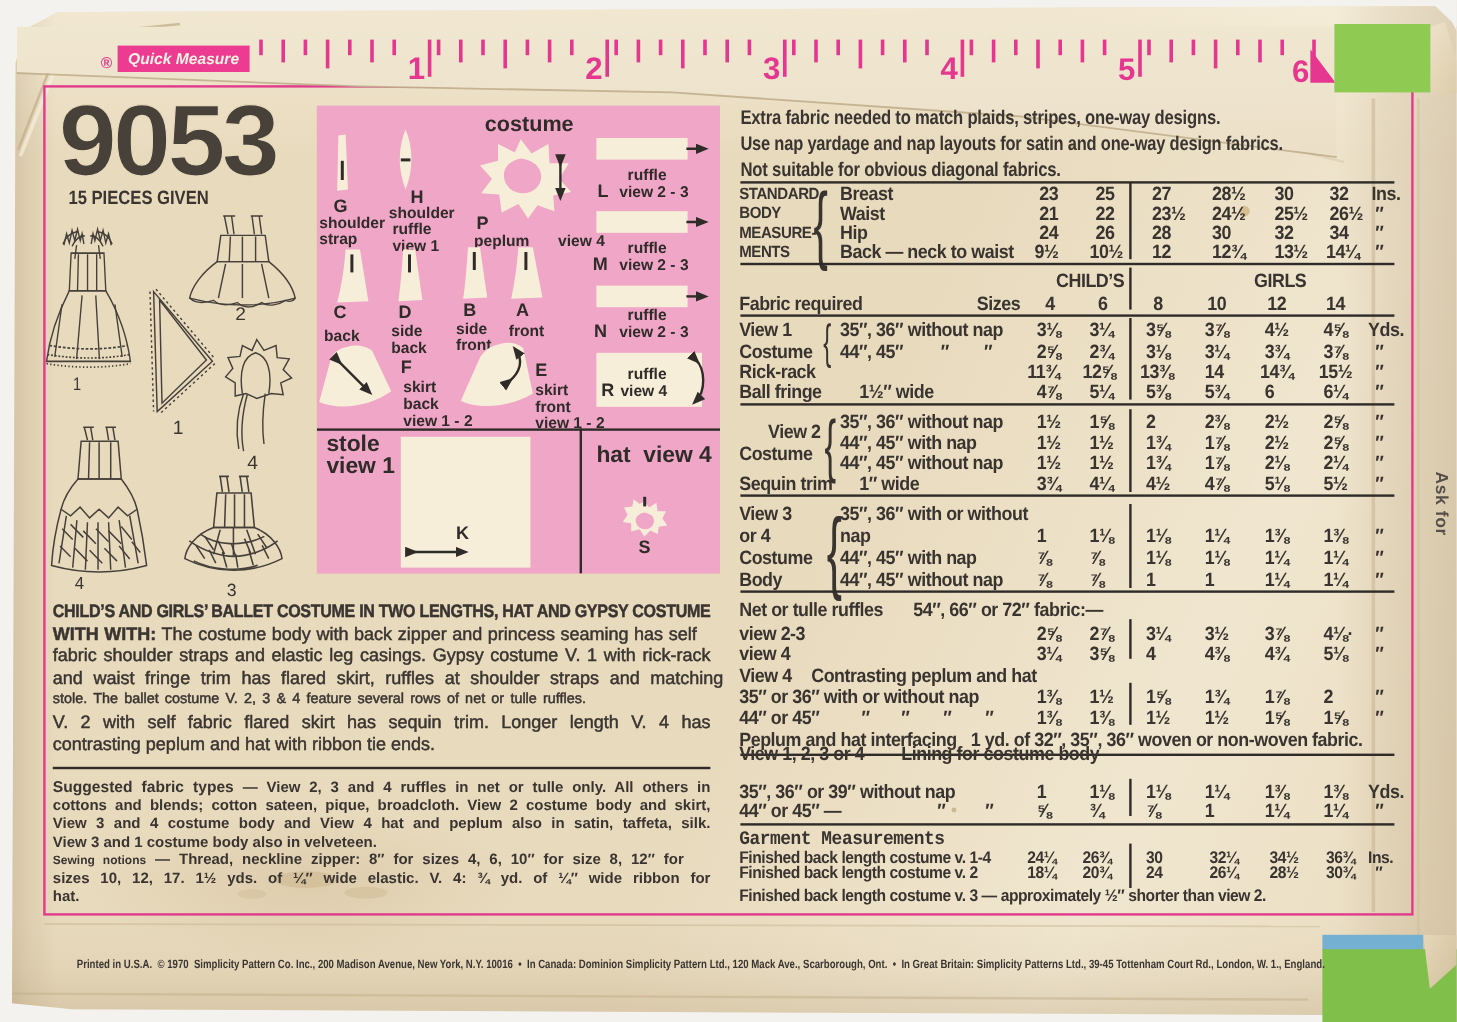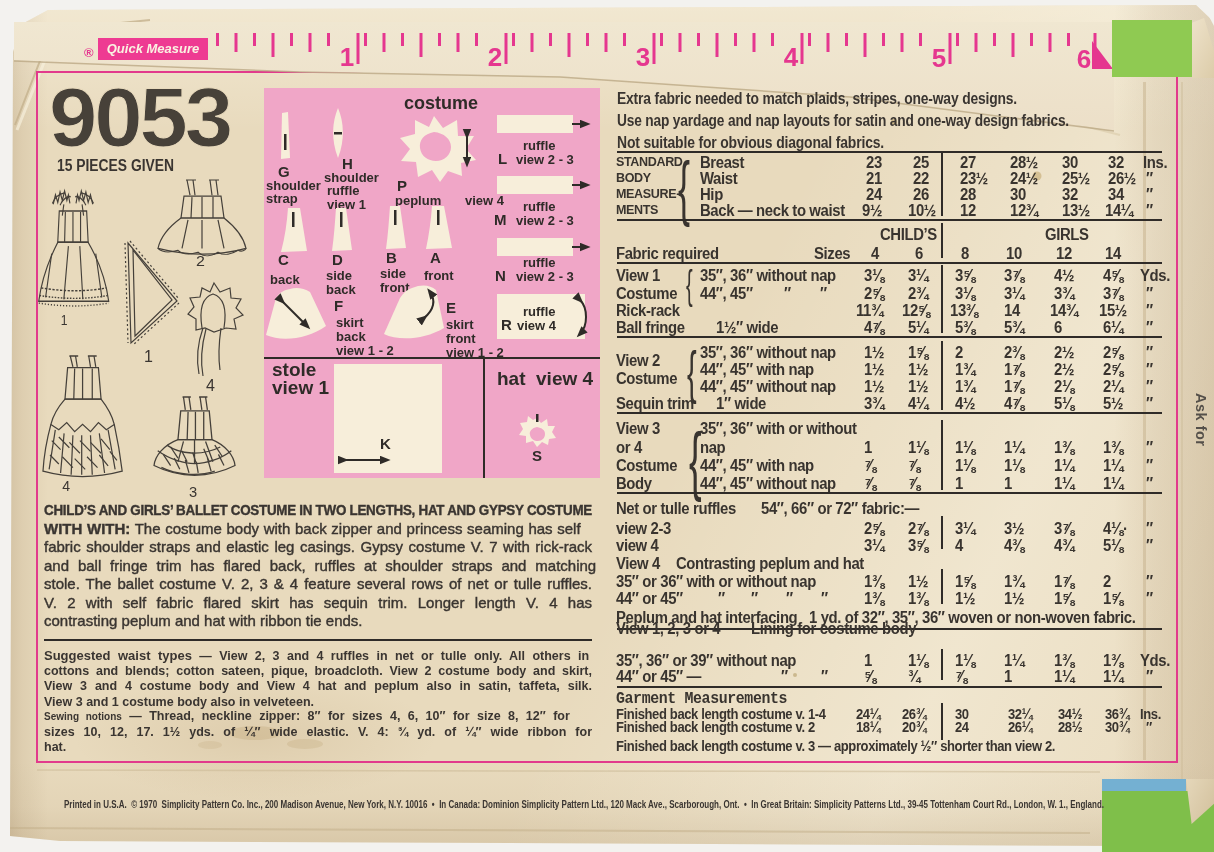--- a/index.html
+++ b/index.html
@@ -323,29 +323,29 @@
 
   <path d="M273,330 L277,335 L283,331 L284,338 L291,338 L288,344 L292,350 L285,351 L284,357 L278,354 L273,359 L269,353 L262,355 L262,348 L255,347 L259,341 L256,335 L263,334 L264,328 L269,332 Z M273,339 C268,340 265,343 266,347 C267,351 270,353 274,353 C278,353 281,350 281,346 C281,342 278,340 273,339 Z" fill="#f7eeda" fill-rule="evenodd"></path>
   <rect x="272" y="326" width="2.5" height="8" fill="#2f2b28"></rect>
   <text x="268" y="373" font-size="15">S</text>
   </g>
 </svg>
 
 <div id="para1">
   <div class="jline" style="left: 44px; top: 501px; width: 548px; font-size: 15px; -webkit-text-stroke: 0.4px rgb(58, 53, 49); font-weight: bold; letter-spacing: -0.3px; text-align: left; text-align-last: auto; white-space: nowrap; transform-origin: 0px 0px; transform: scaleX(0.892917);">CHILD’S AND GIRLS’ BALLET COSTUME IN TWO LENGTHS, HAT AND GYPSY COSTUME</div>
   <div class="jline" style="left: 44px; top: 519.5px; width: 548px; font-size: 15px; -webkit-text-stroke: 0.4px rgb(58, 53, 49); text-align: left; text-align-last: auto; white-space: nowrap; word-spacing: 0.484375px;"><b>WITH WITH:</b> The costume body with back zipper and princess seaming has self</div>
-  <div class="jline" style="left: 44px; top: 538px; width: 548px; font-size: 15px; -webkit-text-stroke: 0.4px rgb(58, 53, 49); text-align: left; text-align-last: auto; white-space: nowrap; word-spacing: 1.38802px;">fabric shoulder straps and elastic leg casings. Gypsy costume V. 7 with rick-rack</div>
-  <div class="jline" style="left: 44px; top: 556.5px; width: 548px; font-size: 15px; -webkit-text-stroke: 0.4px rgb(58, 53, 49); text-align: left; text-align-last: auto; white-space: nowrap; word-spacing: 4.69661px;">and ball fringe trim has flared back, ruffles at shoulder straps and matching</div>
-  <div class="jline" style="left: 44px; top: 575px; width: 548px; font-size: 15px; -webkit-text-stroke: 0.4px rgb(58, 53, 49); text-align: left; text-align-last: auto; white-space: nowrap; word-spacing: 1.85352px;">stole. The ballet costume V. 2, 3 &amp; 4 feature several rows of net or tulle ruffles.</div>
+  <div class="jline" style="left: 44px; top: 538px; width: 548px; font-size: 15px; -webkit-text-stroke: 0.4px rgb(58, 53, 49); text-align: left; text-align-last: auto; white-space: nowrap; word-spacing: 1.38802px;">fabric shoulder straps and elastic leg casings. Gypsy costume V. 1 with rick-rack</div>
+  <div class="jline" style="left: 44px; top: 556.5px; width: 548px; font-size: 15px; -webkit-text-stroke: 0.4px rgb(58, 53, 49); text-align: left; text-align-last: auto; white-space: nowrap; word-spacing: 4.69661px;">and waist fringe trim has flared skirt, ruffles at shoulder straps and matching</div>
+  <div class="jline" style="left: 44px; top: 575px; width: 548px; font-size: 12px; -webkit-text-stroke: 0.4px rgb(58, 53, 49); text-align: left; text-align-last: auto; white-space: nowrap; word-spacing: 1.85352px;">stole. The ballet costume V. 2, 3 &amp; 4 feature several rows of net or tulle ruffles.</div>
   <div class="jline" style="left: 44px; top: 593.5px; width: 548px; font-size: 15px; -webkit-text-stroke: 0.4px rgb(58, 53, 49); text-align: left; text-align-last: auto; white-space: nowrap; word-spacing: 6.16853px;">V. 2 with self fabric flared skirt has sequin trim. Longer length V. 4 has</div>
   <div class="abs ink" style="left:44px;top:612px;font-size:15px;-webkit-text-stroke:0.4px #3a3531;">contrasting peplum and hat with ribbon tie ends.</div>
 
   <div class="abs" style="left:44px;top:639px;width:548px;height:2px;background:#2f2b28;"></div>
 
-  <div class="jline" style="left: 44px; top: 648px; width: 548px; font-size: 12.5px; font-weight: bold; text-align: left; text-align-last: auto; white-space: nowrap; word-spacing: 3.89522px;"><span style="font-size:13px;">Suggested waist types</span> — View 2, 3 and 4 ruffles in net or tulle only. All others in</div>
+  <div class="jline" style="left: 44px; top: 648px; width: 548px; font-size: 12.5px; font-weight: bold; text-align: left; text-align-last: auto; white-space: nowrap; word-spacing: 3.89522px;"><span style="font-size:13px;">Suggested fabric types</span> — View 2, 3 and 4 ruffles in net or tulle only. All others in</div>
   <div class="jline" style="left: 44px; top: 663.5px; width: 548px; font-size: 12.5px; font-weight: bold; text-align: left; text-align-last: auto; white-space: nowrap; word-spacing: 3.31771px;">cottons and blends; cotton sateen, pique, broadcloth. View 2 costume body and skirt,</div>
   <div class="jline" style="left: 44px; top: 679px; width: 548px; font-size: 12.5px; font-weight: bold; text-align: left; text-align-last: auto; white-space: nowrap; word-spacing: 4.36621px;">View 3 and 4 costume body and View 4 hat and peplum also in satin, taffeta, silk.</div>
   <div class="abs ink" style="left:44px;top:694.5px;font-size:12.5px;font-weight:bold;">View 3 and 1 costume body also in velveteen.</div>
 
   <div class="jline" style="left: 44px; top: 709px; width: 548px; font-size: 12.5px; font-weight: bold; text-align: left; text-align-last: auto; white-space: nowrap; word-spacing: 3.9375px;"><span style="font-size:10px;">Sewing notions</span> — Thread, neckline zipper: 8″ for sizes 4, 6, 10″ for size 8, 12″ for</div>
   <div class="jline" style="left: 44px; top: 724.5px; width: 548px; font-size: 12.5px; font-weight: bold; text-align: left; text-align-last: auto; white-space: nowrap; word-spacing: 5.56684px;">sizes 10, 12, 17. 1½ yds. of ¼″ wide elastic. V. 4: ¾ yd. of ¼″ wide ribbon for</div>
   <div class="abs ink" style="left:44px;top:740px;font-size:12.5px;font-weight:bold;">hat.</div>
 </div>
 
 <div id="rightcol">
@@ -469,21 +469,21 @@
         <div class="abs" style="left:616px;top:344px;width:560px;height:20px;">
           <span fitw="158" style="position: absolute; left: 84px; top: 0px; font-size: 16px; font-weight: bold; color: rgb(57, 52, 47); white-space: nowrap; letter-spacing: -0.4px; transform-origin: 0px 50%; transform: scaleX(0.93);">35″, 36″ without nap</span>
           <span style="position: absolute; left: 248px; top: 0px; font-size: 16px; font-weight: bold; color: rgb(57, 52, 47); white-space: nowrap; letter-spacing: -0.4px; transform-origin: 0px 50%; transform: scaleX(0.93);">1½</span>
           <span style="position: absolute; left: 292px; top: 0px; font-size: 16px; font-weight: bold; color: rgb(57, 52, 47); white-space: nowrap; letter-spacing: -0.4px; transform-origin: 0px 50%; transform: scaleX(0.93);">1⅝</span>
           <span style="position: absolute; left: 339px; top: 0px; font-size: 16px; font-weight: bold; color: rgb(57, 52, 47); white-space: nowrap; letter-spacing: -0.4px; transform-origin: 0px 50%; transform: scaleX(0.93);">2</span>
           <span style="position: absolute; left: 388px; top: 0px; font-size: 16px; font-weight: bold; color: rgb(57, 52, 47); white-space: nowrap; letter-spacing: -0.4px; transform-origin: 0px 50%; transform: scaleX(0.93);">2⅜</span>
           <span style="position: absolute; left: 438px; top: 0px; font-size: 16px; font-weight: bold; color: rgb(57, 52, 47); white-space: nowrap; letter-spacing: -0.4px; transform-origin: 0px 50%; transform: scaleX(0.93);">2½</span>
           <span style="position: absolute; left: 487px; top: 0px; font-size: 16px; font-weight: bold; color: rgb(57, 52, 47); white-space: nowrap; letter-spacing: -0.4px; transform-origin: 0px 50%; transform: scaleX(0.93);">2⅝</span>
           <span style="position: absolute; left: 530px; top: 0px; font-size: 16px; font-weight: bold; color: rgb(57, 52, 47); white-space: nowrap; letter-spacing: -0.4px; transform-origin: 0px 50%; transform: scaleX(0.93);">″</span>
         </div>
-        <div class="abs" style="left:616px;top:352px;width:560px;height:20px;">
+        <div class="abs" style="left:640px;top:352px;width:560px;height:20px;">
           <span style="position: absolute; left: 0px; top: 0px; font-size: 16px; font-weight: bold; color: rgb(57, 52, 47); white-space: nowrap; letter-spacing: -0.4px; transform-origin: 0px 50%; transform: scaleX(0.93);">View 2</span>
         </div>
         <div class="abs" style="left:616px;top:361px;width:560px;height:20px;">
           <span fitw="158" style="position: absolute; left: 84px; top: 0px; font-size: 16px; font-weight: bold; color: rgb(57, 52, 47); white-space: nowrap; letter-spacing: -0.4px; transform-origin: 0px 50%; transform: scaleX(0.93);">44″, 45″ with nap</span>
           <span style="position: absolute; left: 248px; top: 0px; font-size: 16px; font-weight: bold; color: rgb(57, 52, 47); white-space: nowrap; letter-spacing: -0.4px; transform-origin: 0px 50%; transform: scaleX(0.93);">1½</span>
           <span style="position: absolute; left: 292px; top: 0px; font-size: 16px; font-weight: bold; color: rgb(57, 52, 47); white-space: nowrap; letter-spacing: -0.4px; transform-origin: 0px 50%; transform: scaleX(0.93);">1½</span>
           <span style="position: absolute; left: 339px; top: 0px; font-size: 16px; font-weight: bold; color: rgb(57, 52, 47); white-space: nowrap; letter-spacing: -0.4px; transform-origin: 0px 50%; transform: scaleX(0.93);">1¾</span>
           <span style="position: absolute; left: 388px; top: 0px; font-size: 16px; font-weight: bold; color: rgb(57, 52, 47); white-space: nowrap; letter-spacing: -0.4px; transform-origin: 0px 50%; transform: scaleX(0.93);">1⅞</span>
           <span style="position: absolute; left: 438px; top: 0px; font-size: 16px; font-weight: bold; color: rgb(57, 52, 47); white-space: nowrap; letter-spacing: -0.4px; transform-origin: 0px 50%; transform: scaleX(0.93);">2½</span>
           <span style="position: absolute; left: 487px; top: 0px; font-size: 16px; font-weight: bold; color: rgb(57, 52, 47); white-space: nowrap; letter-spacing: -0.4px; transform-origin: 0px 50%; transform: scaleX(0.93);">2⅝</span>

